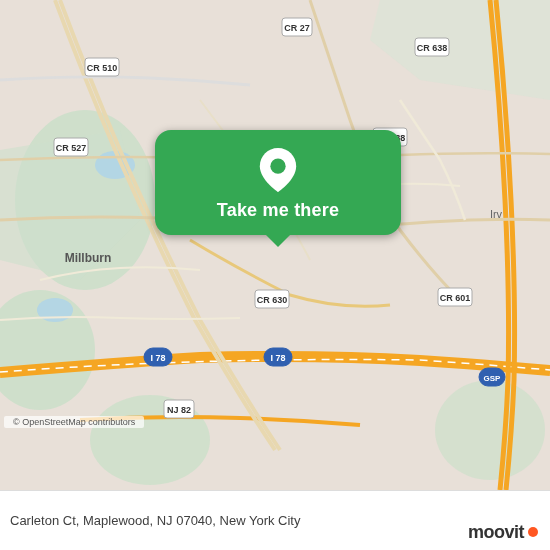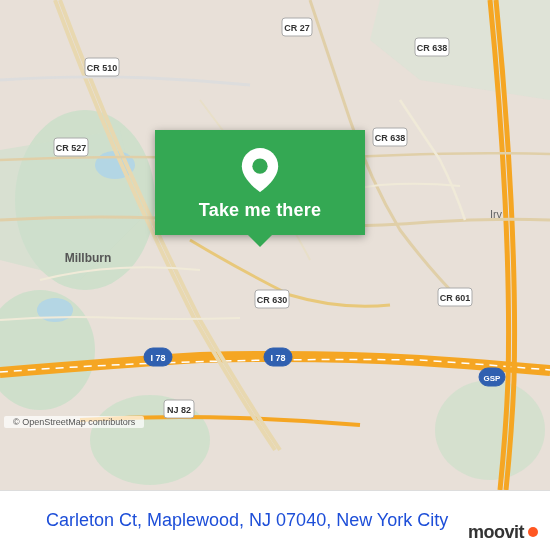--- a/index.html
+++ b/index.html
@@ -25,23 +25,23 @@
       height: 100%;
       position: absolute;
       top: 0; left: 0;
     }
 
     
     #take-me-there-overlay {
       position: absolute;
       top: 130px;
       left: 155px;
-      width: 210px;
+      width: 246px;
       background: #34a853;
-      border-radius: 0;
+      border-radius: 16px;
       display: flex;
       flex-direction: column;
       align-items: center;
       padding: 18px 20px 14px 20px;
       box-shadow: 0 2px 8px rgba(0,0,0,0.35);
       cursor: pointer;
     }
 
     #location-pin-icon {
       width: 38px;
@@ -75,25 +75,24 @@
       height: 60px;
       background: white;
       display: flex;
       align-items: center;
       justify-content: space-between;
       padding: 0 12px 0 10px;
       border-top: 1px solid #ddd;
     }
 
     #footer-address {
-      font-size: 18px;
-      color: #1d4ed8;
+      font-size: 13px;
+      color: #404040;
       font-weight: 400;
       flex: 1;
-      margin-left: 36px;
     }
 
     #moovit-logo {
       display: flex;
       align-items: center;
       gap: 3px;
       margin-top: 24px;
     }
 
     #moovit-text {

